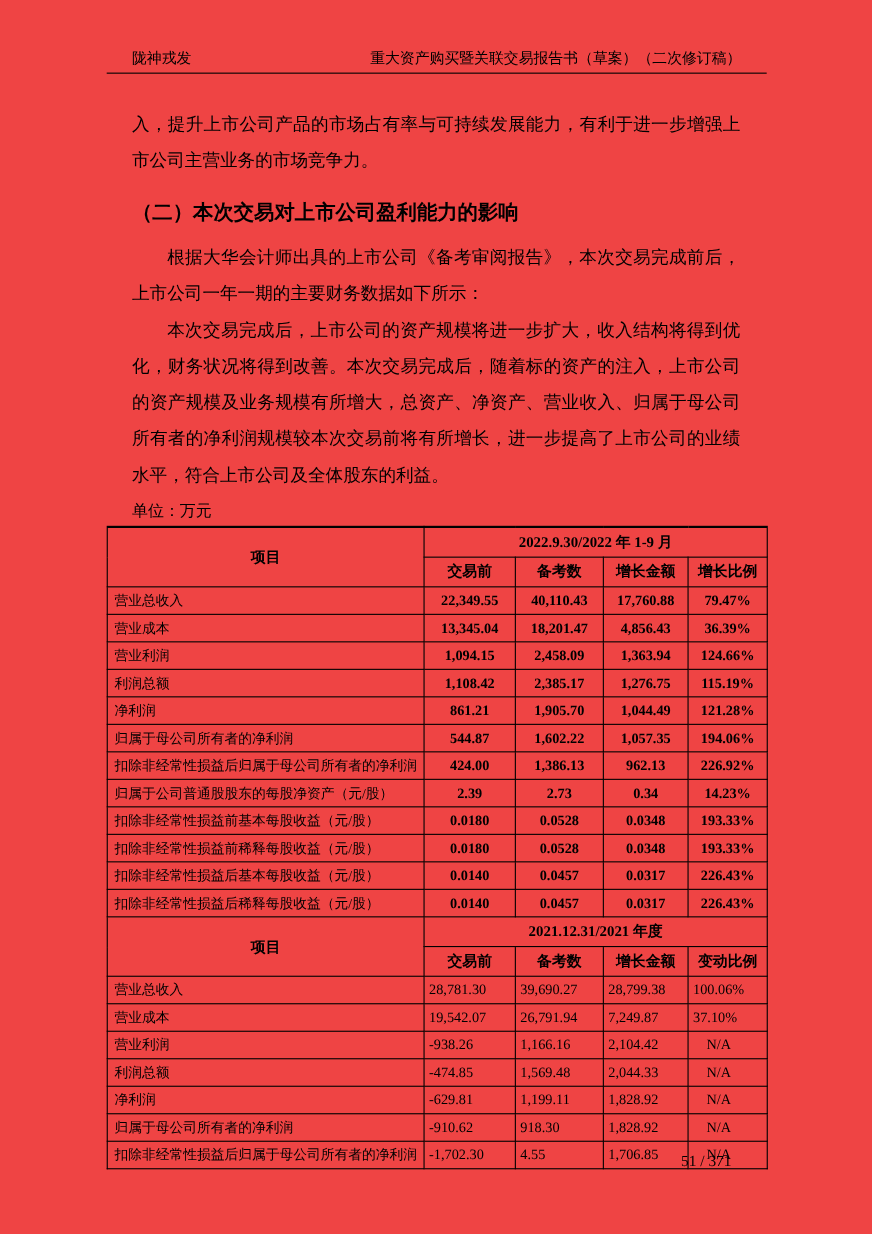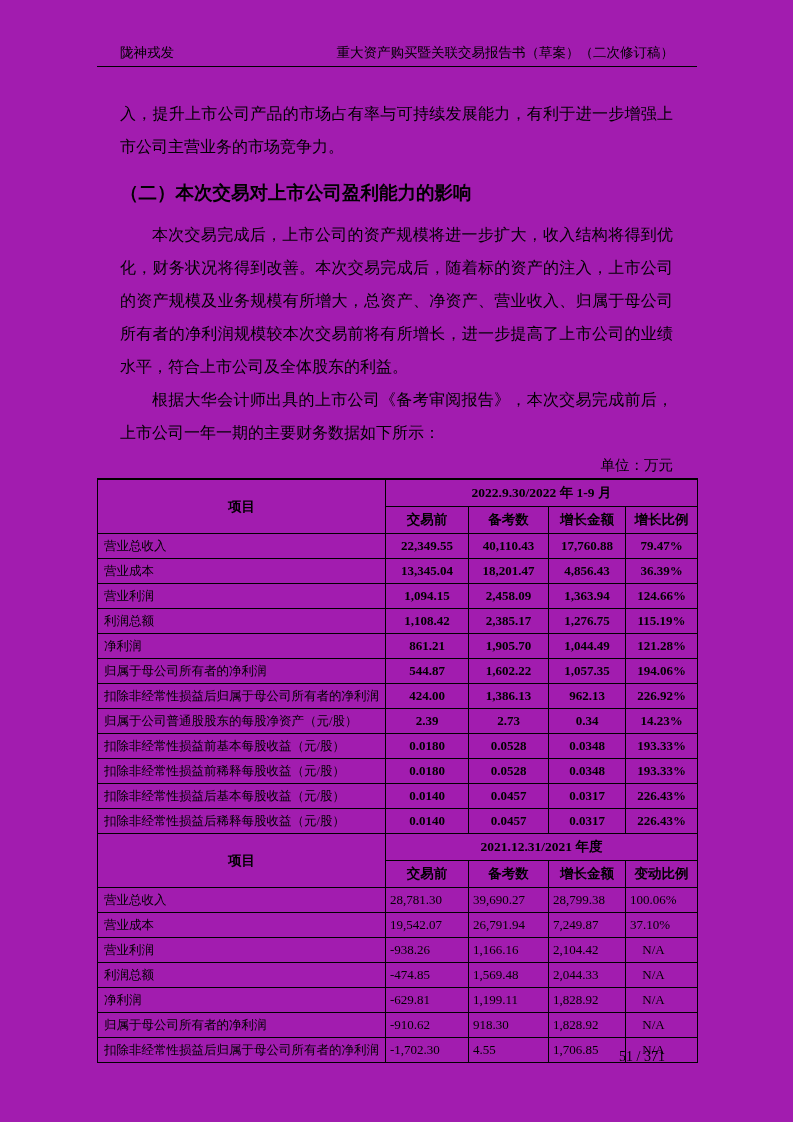--- a/index.html
+++ b/index.html
@@ -1,21 +1,21 @@
 <!DOCTYPE html>
 <html><head>
 <meta charset="utf-8">
 <style>
   * { margin:0; padding:0; box-sizing:border-box; }
   html,body { background:#ffffff; }
   .page {
     position:relative;
     width:793px; height:1122px;
     margin:0 auto;
-    background:#a21caf;
+    background:#ef4444;
     color:#000;
     font-family:"Liberation Serif","DejaVu Serif",serif;
     overflow:hidden;
   }
   
   .doc-header {
     position:absolute; top:44px; left:97px; width:600px;
     display:flex; justify-content:space-between; align-items:flex-end;
     font-size:13.5px; line-height:17px;
     border-bottom:1px solid #000;
@@ -29,21 +29,21 @@
     font-size:16px; line-height:33px;
     text-align:justify;
   }
   .content p.indent { text-indent:2em; }
   .section-heading {
     font-family:"Liberation Sans","DejaVu Sans",sans-serif;
     font-weight:bold; font-size:18.5px; line-height:26px;
     margin:17px 0 12px 0;
   }
   .unit-label {
-    text-align:right; font-size:14.5px; line-height:20px;
+    text-align:left; font-size:14.5px; line-height:20px;
     margin:6px 0 3px 0;
   }
   
   .table-wrap { margin-left:-23px; width:600px; }
   table.fin {
     width:600px; border-collapse:collapse; table-layout:fixed;
     border-top:2px solid #000;
   }
   table.fin th, table.fin td {
     border:1px solid #000;
@@ -78,22 +78,22 @@
   <div class="doc-header">
     <span>陇神戎发</span>
     <span>重大资产购买暨关联交易报告书（草案）（二次修订稿）</span>
   </div>
 
   <div class="content">
     <p>入，提升上市公司产品的市场占有率与可持续发展能力，有利于进一步增强上市公司主营业务的市场竞争力。</p>
 
     <div class="section-heading">（二）本次交易对上市公司盈利能力的影响</div>
 
+    <p class="indent">根据大华会计师出具的上市公司《备考审阅报告》，本次交易完成前后，上市公司一年一期的主要财务数据如下所示：</p>
     <p class="indent">本次交易完成后，上市公司的资产规模将进一步扩大，收入结构将得到优化，财务状况将得到改善。本次交易完成后，随着标的资产的注入，上市公司的资产规模及业务规模有所增大，总资产、净资产、营业收入、归属于母公司所有者的净利润规模较本次交易前将有所增长，进一步提高了上市公司的业绩水平，符合上市公司及全体股东的利益。</p>
-    <p class="indent">根据大华会计师出具的上市公司《备考审阅报告》，本次交易完成前后，上市公司一年一期的主要财务数据如下所示：</p>
 
     <div class="unit-label">单位：万元</div>
 
     <div class="table-wrap">
       <table class="fin">
         <colgroup>
           <col style="width:288px">
           <col style="width:83px">
           <col style="width:80px">
           <col style="width:77px">

